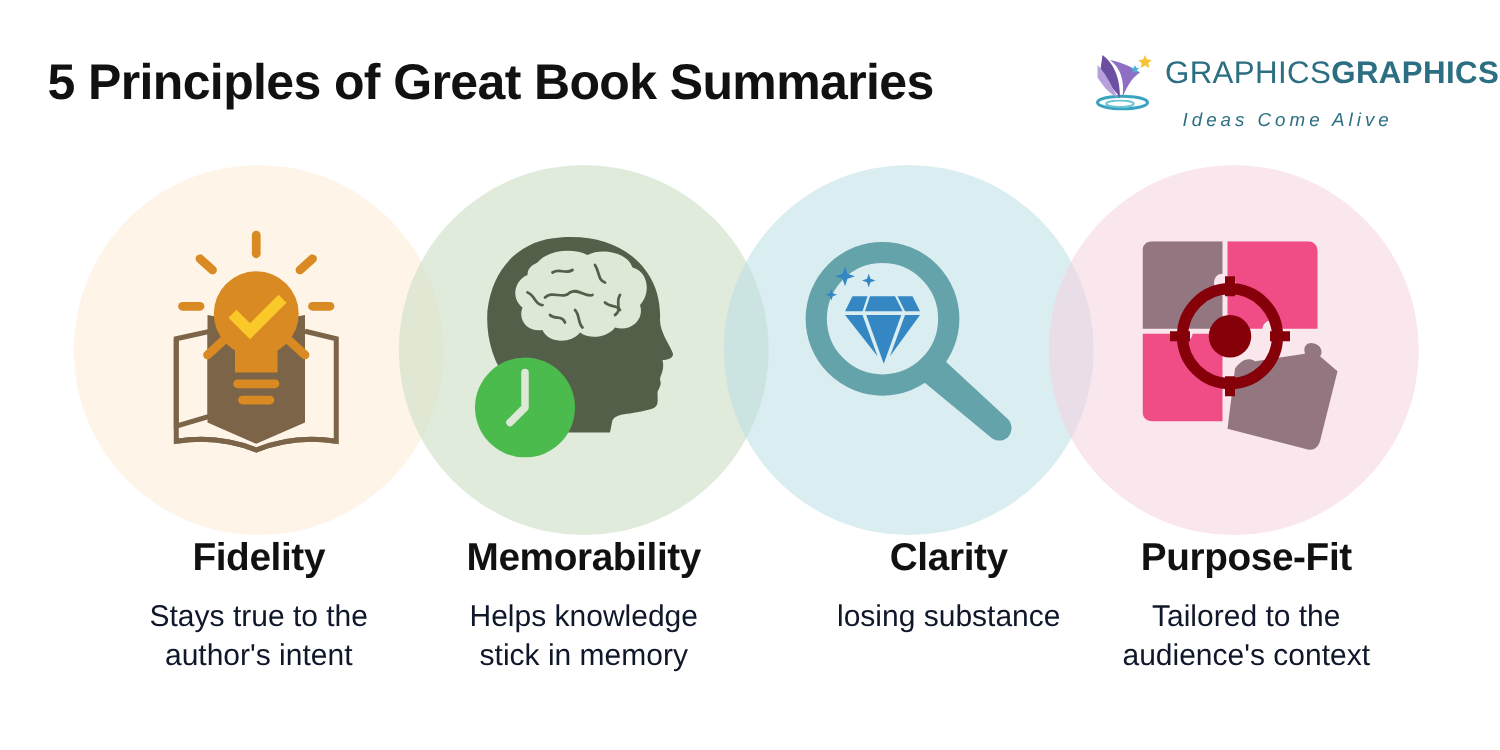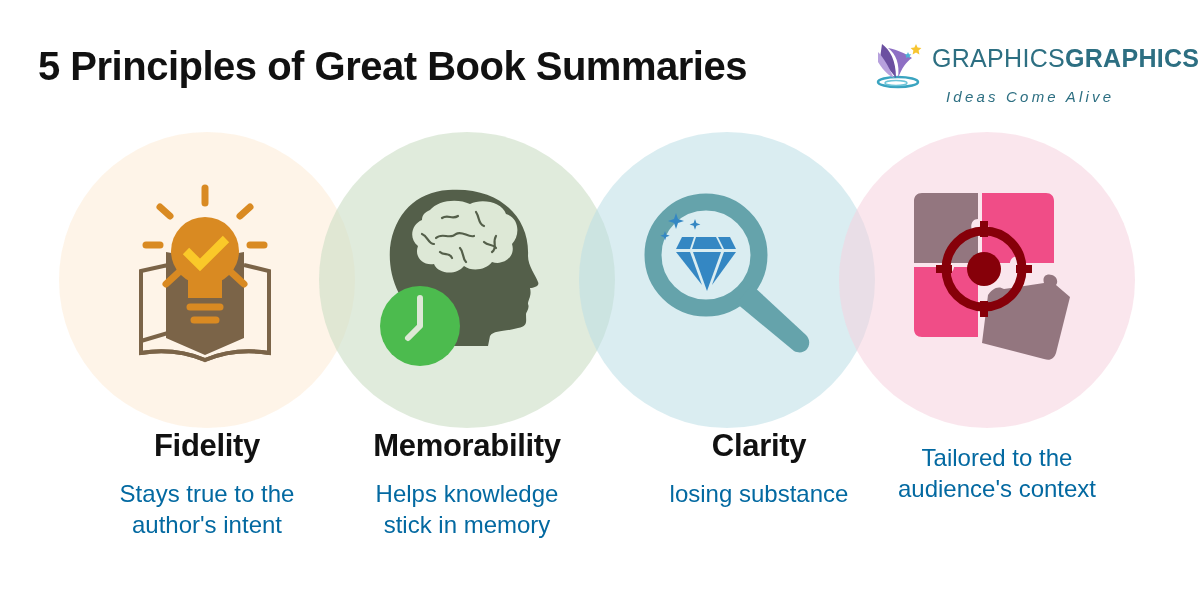--- a/index.html
+++ b/index.html
@@ -11,21 +11,21 @@
   .logo-name b { font-weight:bold;text-align:center; }
   .logo-tag { position:absolute; left:74px; top:38px; font-size:15px; font-style:italic; color:#2d6f82; letter-spacing:3.2px; white-space:nowrap;margin-top:12px; }
   .circle { position:absolute; width:296px; height:296px; border-radius:50%; top:132px; }
   .c1 { left:59px; background:rgba(254,240,224,0.75); }
   .c2 { left:319px; background:rgba(203,221,196,0.6); }
   .c3 { left:579px; background:rgba(188,222,230,0.55); }
   .c4 { left:839px; background:rgba(246,210,222,0.55); }
   .icon { position:absolute; }
   .card-text { position:absolute; top:428px; width:260px; text-align:center; }
   .card-title { font-size:31px; font-weight:bold; color:#111; margin:0; letter-spacing:-0.3px; }
-  .card-desc { font-size:24px; color:#0369a1; margin-top:14px; line-height:31px; }
+  .card-desc { font-size:24px; color:#0f172a; margin-top:14px; line-height:31px; }
 </style>
 </head>
 <body>
 
 <h1 class="title">5 Principles of Great Book Summaries</h1>
 
 <div class="logo">
   <svg class="logo-mark" viewBox="0 0 56 56">
     <ellipse cx="26" cy="44" rx="20" ry="5" fill="none" stroke="#3aa4c0" stroke-width="2.5"></ellipse>
     <ellipse cx="24" cy="45" rx="11" ry="2.5" fill="none" stroke="#6cc4d8" stroke-width="1.5"></ellipse>
@@ -129,17 +129,18 @@
     <div>stick in memory</div>
   </div>
 </div>
 <div class="card-text" style="left:629px;text-align:center;">
   <h2 class="card-title">Clarity</h2>
   <div class="card-desc">
     <div>losing substance</div>
   </div>
 </div>
 <div class="card-text" style="left:867px;">
+  <h2 class="card-title">Purpose-Fit</h2>
   <div class="card-desc">
     <div>Tailored to the</div>
     <div>audience's context</div>
   </div>
 </div>
 
 </body></html>

